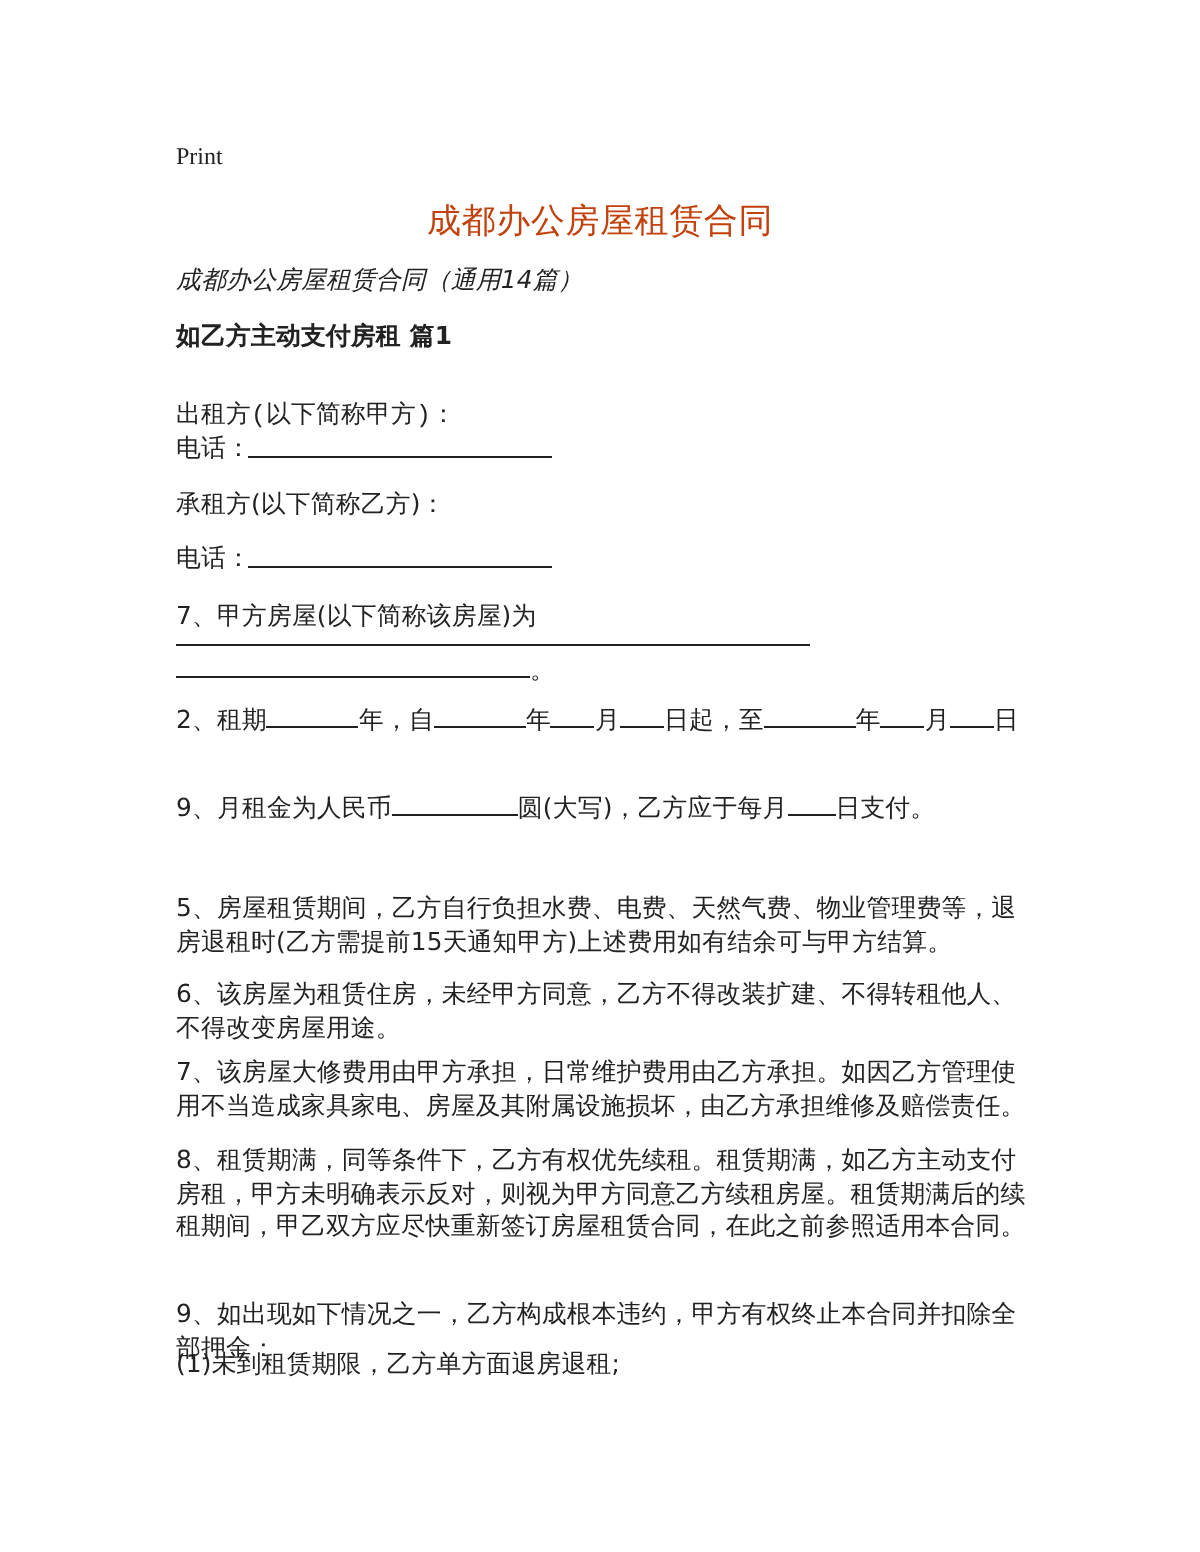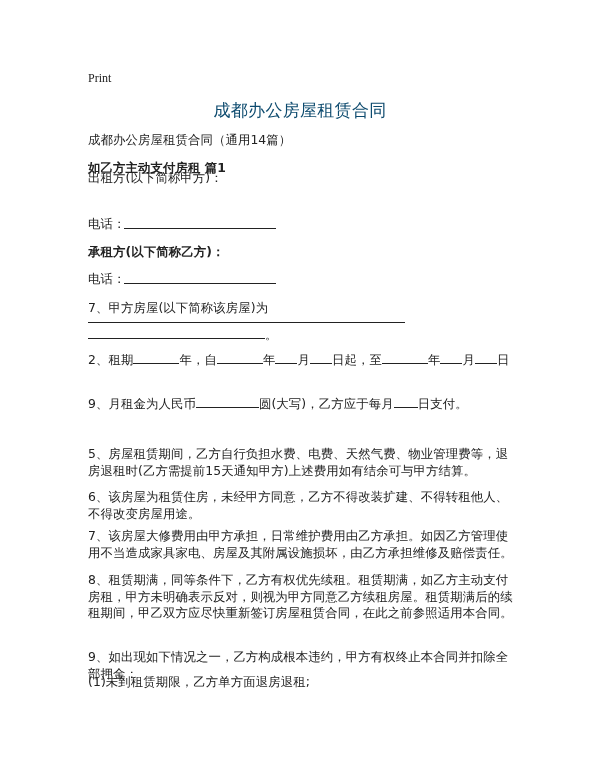--- a/index.html
+++ b/index.html
@@ -2,48 +2,48 @@
 <html><head>
 <meta charset="utf-8">
 <style>
   html, body { margin: 0; padding: 0; background: #ffffff; }
   body { width: 600px; height: 776px; position: relative; overflow: hidden;
          font-family: "DejaVu Sans", sans-serif; color: #1a1a1a; }
   .page { position: absolute; left: 0; top: 0; width: 600px; height: 776px; }
   .print { position: absolute; left: 88px; top: 71px; font-family: "Liberation Serif", serif;
            font-size: 12px; color: #222; }
   .title { position: absolute; left: 0; width: 600px; top: 99px; text-align: center;
-           font-size: 17px; color: #0c4a6e; letter-spacing: 0.3px; }
+           font-size: 17px; color: #c2410c; letter-spacing: 0.3px; }
   .p { position: absolute; left: 88px; width: 430px; font-size: 12.4px; line-height: 16.5px; color: #222;
        letter-spacing: 0.1px; }
   .bold { font-weight: bold; }
   .u { display: inline-block; border-bottom: 1px solid #222; height: 12px; vertical-align: baseline; }
   .line { position: absolute; border-bottom: 1px solid #222; height: 0; }
 </style>
 </head>
 <body>
 
 <div class="page">
 
   <div class="print">Print</div>
 
   <div class="title">成都办公房屋租赁合同</div>
 
-  <div class="p" style="top:132px;">成都办公房屋租赁合同（通用14篇）</div>
+  <div class="p" style="top:132px;font-style:italic;">成都办公房屋租赁合同（通用14篇）</div>
 
   <div class="p bold" style="top:160px;">如乙方主动支付房租 篇1</div>
 
-  <div class="p" style="top:170px;">出租方(以下简称甲方)：</div>
+  <div class="p" style="top:200px;font-family:Liberation Mono, monospace;">出租方(以下简称甲方)：</div>
 
   <div class="p" style="top:216px;">
     <span>电话：</span>
   </div>
   <div class="line" style="left:124px; top:228px; width:152px;"></div>
 
-  <div class="p" style="top:244px;font-weight:bold;">承租方(以下简称乙方)：</div>
+  <div class="p" style="top:244px;">承租方(以下简称乙方)：</div>
 
   <div class="p" style="top:271px;">
     <span>电话：</span>
   </div>
   <div class="line" style="left:124px; top:283px; width:152px;"></div>
 
   <div class="p" style="top:300px;">7、甲方房屋(以下简称该房屋)为</div>
   <div class="line" style="left:88px; top:322px; width:317px;"></div>
   <div class="line" style="left:88px; top:338px; width:177px;"></div>
   <div class="p" style="top:327px; left:265px; width:20px;">。</div>

